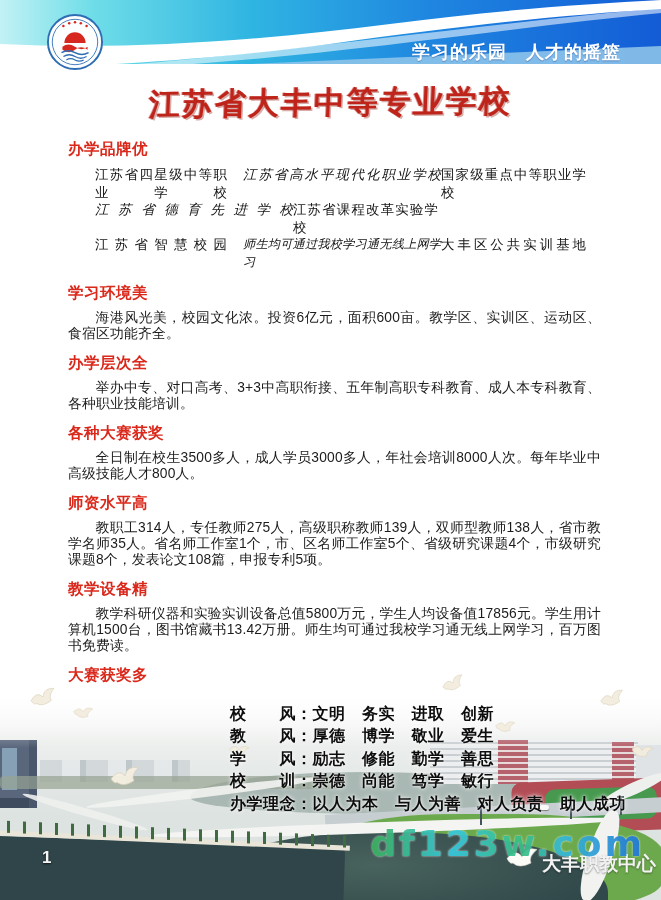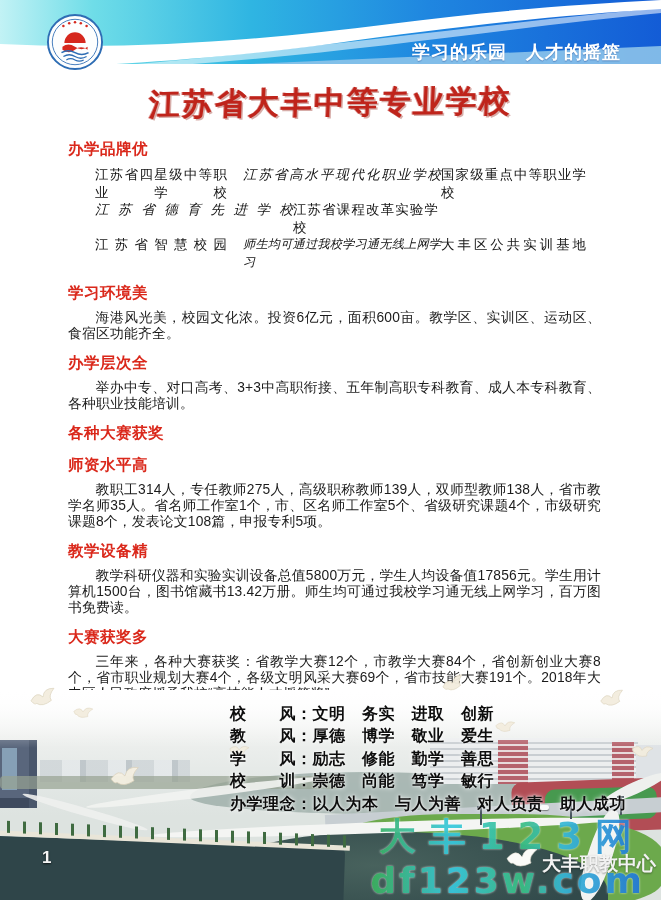--- a/index.html
+++ b/index.html
@@ -168,20 +168,21 @@
       </div>
     </div>
 
     <div class="sec-head">学习环境美</div>
     <p class="sec-body">海港风光美，校园文化浓。投资6亿元，面积600亩。教学区、实训区、运动区、食宿区功能齐全。</p>
 
     <div class="sec-head">办学层次全</div>
     <p class="sec-body">举办中专、对口高考、3+3中高职衔接、五年制高职专科教育、成人本专科教育、各种职业技能培训。</p>
 
     <div class="sec-head">各种大赛获奖</div>
+    <p class="sec-body">全日制在校生3500多人，成人学员3000多人，年社会培训8000人次。每年毕业中高级技能人才800人。</p>
 
     <div class="sec-head">师资水平高</div>
     <p class="sec-body">教职工314人，专任教师275人，高级职称教师139人，双师型教师138人，省市教学名师35人。省名师工作室1个，市、区名师工作室5个、省级研究课题4个，市级研究课题8个，发表论文108篇，申报专利5项。</p>
 
     <div class="sec-head">教学设备精</div>
     <p class="sec-body">教学科研仪器和实验实训设备总值5800万元，学生人均设备值17856元。学生用计算机1500台，图书馆藏书13.42万册。师生均可通过我校学习通无线上网学习，百万图书免费读。</p>
 
     <div class="sec-head">大赛获奖多</div>
     <p class="sec-body">三年来，各种大赛获奖：省教学大赛12个，市教学大赛84个，省创新创业大赛8个，省市职业规划大赛4个，各级文明风采大赛69个，省市技能大赛191个。2018年大丰区人民政府授予我校“高技能人才摇篮奖”。</p>
 
@@ -255,17 +256,16 @@
   </div>
 
   <div class="pagenum">1</div>
 
   <svg class="cap-dove" style="width:36px;height:30px;" viewBox="0 0 24 16">
       <path d="M2 9 Q8 2 12 8 Q14 1 22 3 Q16 8 18 12 Q10 16 6 12 Q4 13 2 9Z" fill="#fbfbf8" stroke="#e3ddd0" stroke-width="0.4"></path>
     </svg>
   <div class="caption">大丰职教中心</div>
 
   <div class="watermark">
-    <span class="wm-line wm1">大丰123网</span>
     <span class="wm-line wm2">df123w.com</span>
   </div>
 
 </div>
 
 </body></html>

